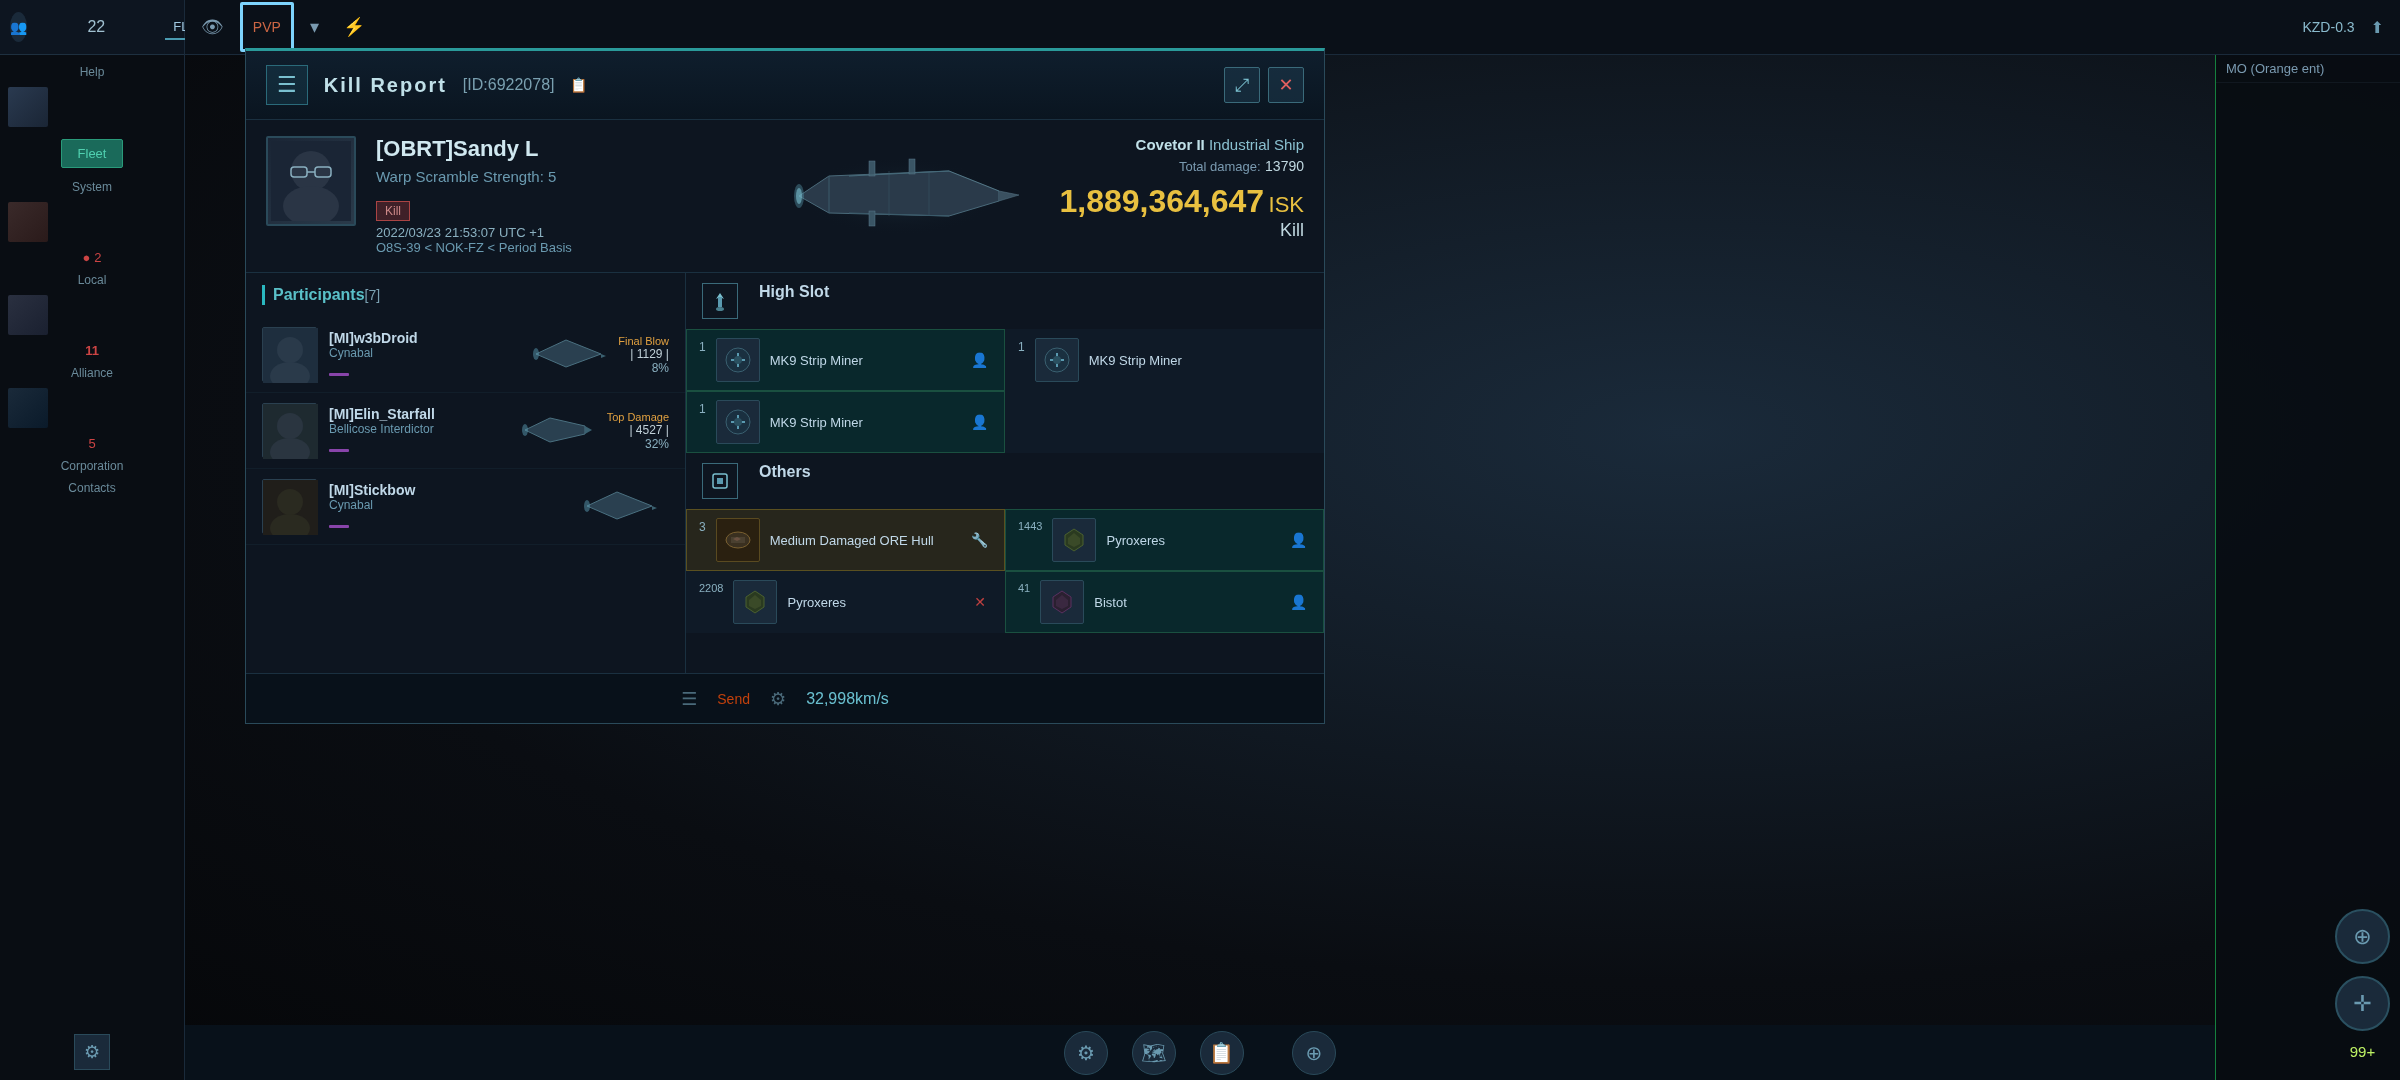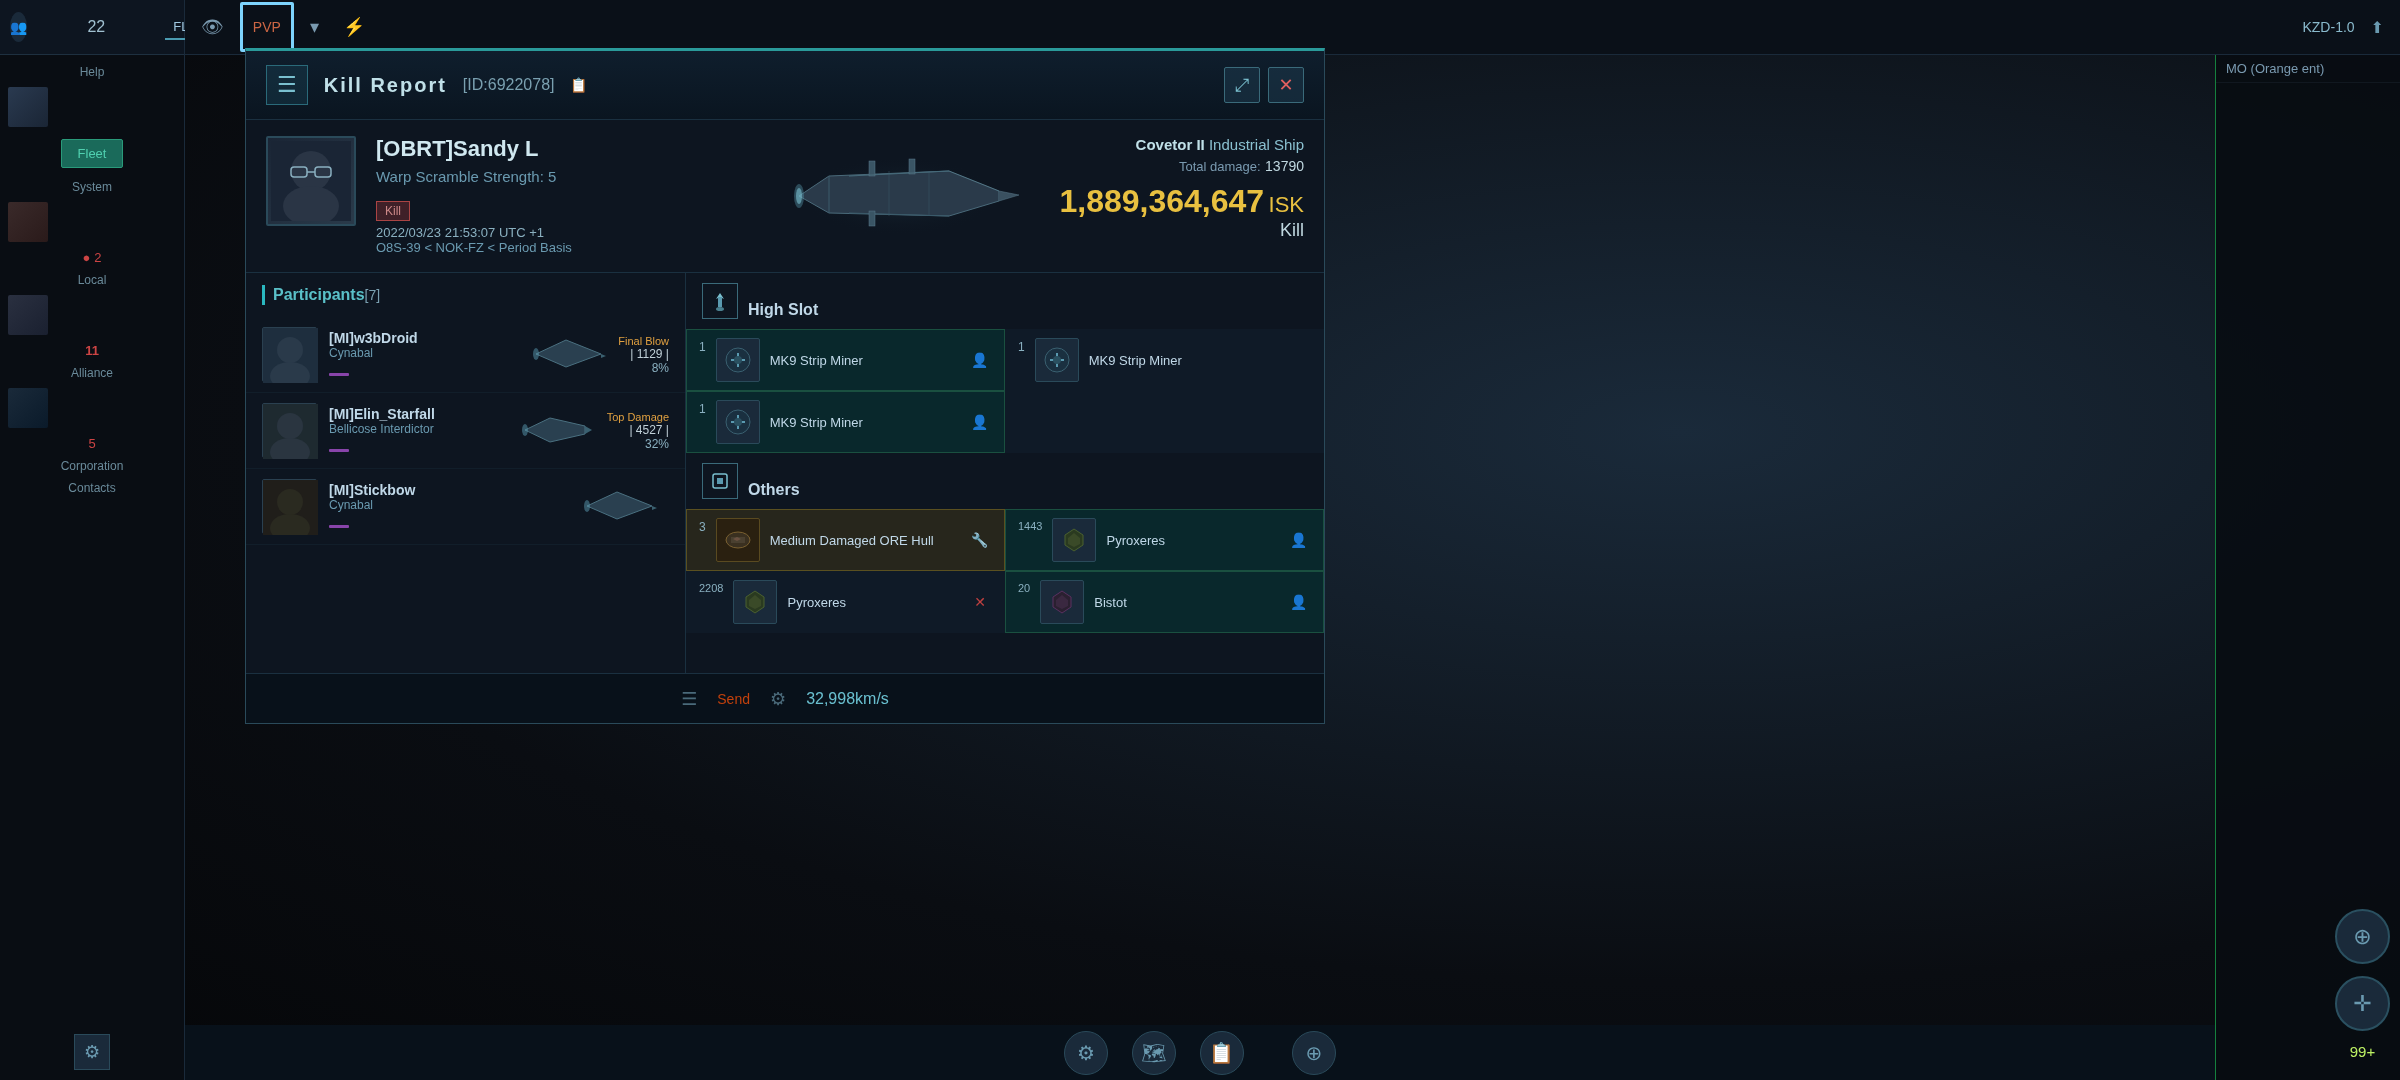--- a/index.html
+++ b/index.html
@@ -417,22 +417,22 @@
       font-size: 12px;
     }
 
     
     .equipment-panel {
       overflow-y: auto;
     }
 
     .section-header {
       display: flex;
-      align-items: flex-end;
-      gap: 10px;
+      align-items: flex-start;
+      gap: 21px;
       padding: 10px 16px;
     }
 
     .section-icon {
       width: 36px;
       height: 36px;
       border: 1px solid #3a6a7a;
       display: flex;
       align-items: center;
       justify-content: center;
@@ -667,21 +667,21 @@
     <div style="width:36px;height:36px;background:#1a2a3a;border:1px solid #2a4a5a;display:flex;align-items:center;justify-content:center;color:#6a9ab0;font-size:18px;cursor:pointer;">⚙</div>
   </div>
 </div>
 
 <div class="top-bar">
   <span class="top-bar-icon">👁</span>
   <span class="pvp-badge">PVP</span>
   <span class="top-bar-icon">▾</span>
   <span class="top-bar-icon" style="margin-left:8px;">⚡</span>
   <div class="top-bar-right">
-    <span class="top-bar-text">KZD-1.0</span>
+    <span class="top-bar-text">KZD-0.3</span>
     <span style="color:#6a9ab0;font-size:16px;cursor:pointer;">⬆</span>
   </div>
 </div>
 
 <div class="modal-overlay">
 
   <div class="modal-header">
     <button class="hamburger-btn">☰</button>
     <span class="modal-title">Kill Report</span>
     <span class="modal-id">[ID:6922078]</span>
@@ -962,21 +962,21 @@
             <svg width="30" height="30" viewBox="0 0 30 30">
               <polygon points="15,4 24,10 24,20 15,26 6,20 6,10" fill="#2a3a20" stroke="#4a6030" stroke-width="1"></polygon>
               <polygon points="15,8 21,13 21,19 15,22 9,19 9,13" fill="#3a4a28"></polygon>
             </svg>
           </div>
           <span class="equip-name">Pyroxeres</span>
           <div class="equip-action x">✕</div>
         </div>
 
         <div class="equip-item highlighted">
-          <span class="equip-qty" style="color:#8ab0c0;font-size:11px;">20</span>
+          <span class="equip-qty" style="color:#8ab0c0;font-size:11px;">41</span>
           <div class="equip-icon">
             <svg width="30" height="30" viewBox="0 0 30 30">
               <polygon points="15,4 24,10 24,20 15,26 6,20 6,10" fill="#2a2030" stroke="#5a3060" stroke-width="1"></polygon>
               <polygon points="15,8 21,13 21,19 15,22 9,19 9,13" fill="#3a2840"></polygon>
             </svg>
           </div>
           <span class="equip-name">Bistot</span>
           <div class="equip-action person">👤</div>
         </div>
       </div>

